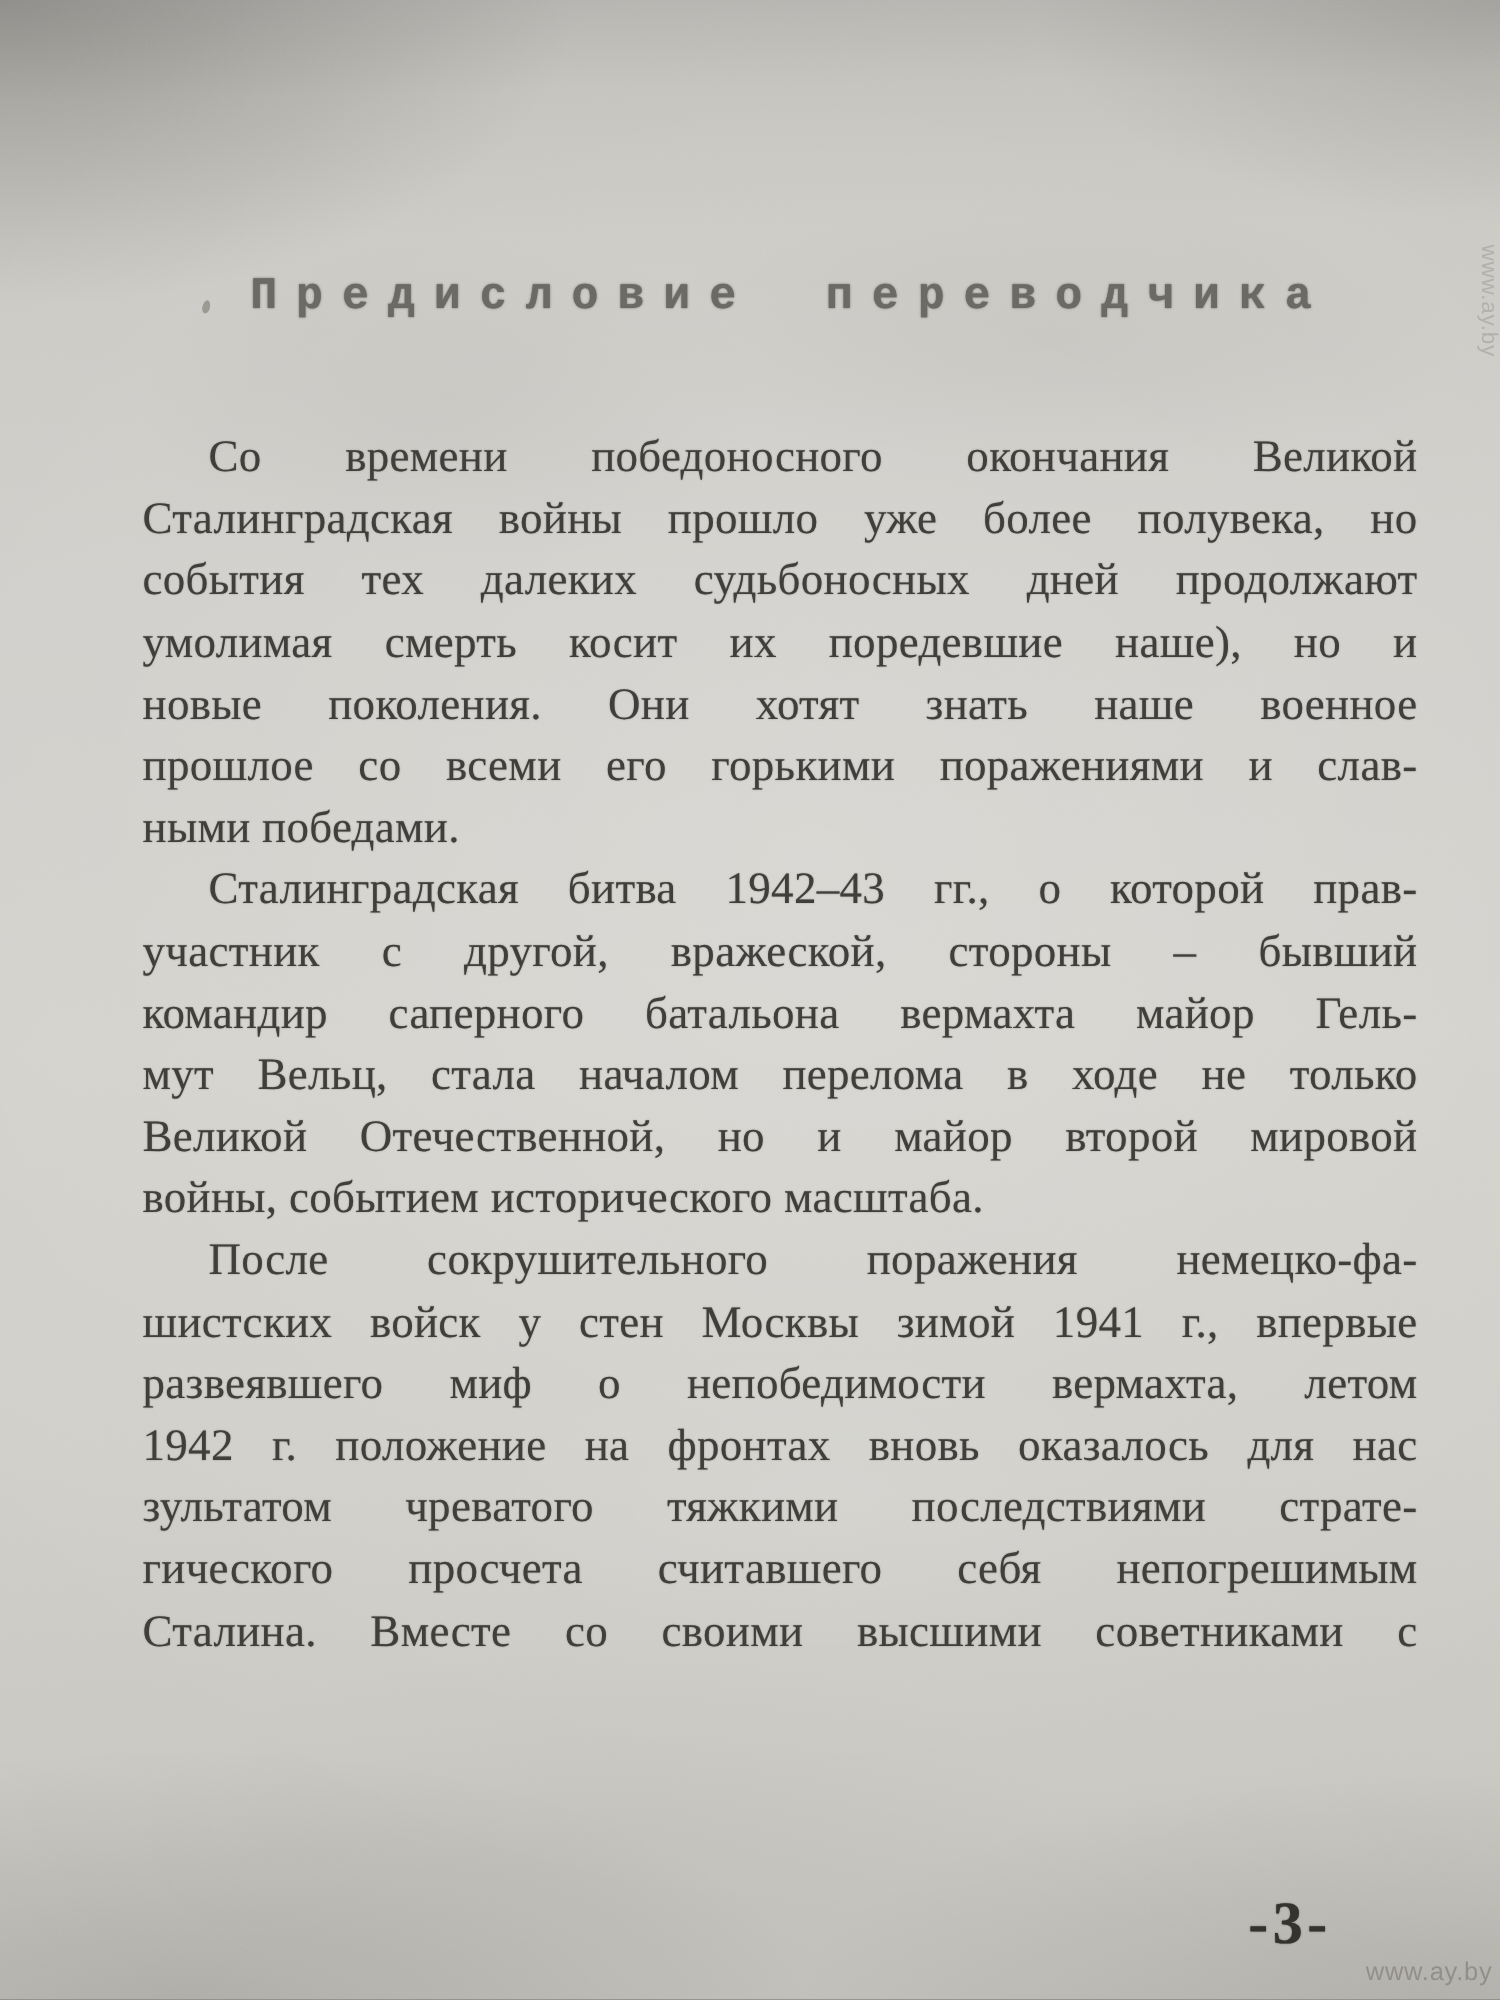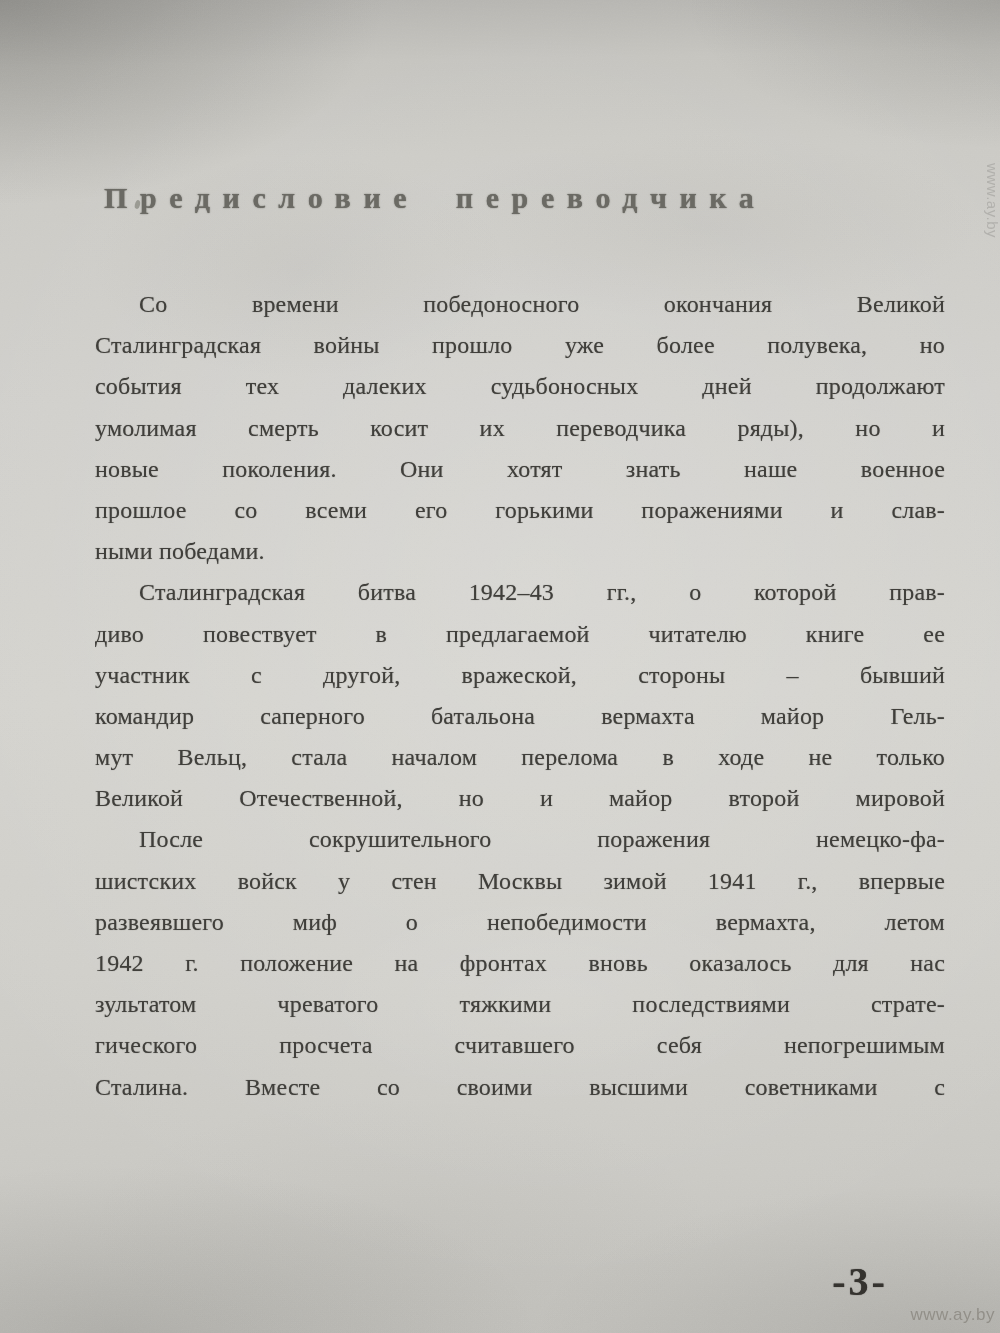--- a/index.html
+++ b/index.html
@@ -17,35 +17,36 @@
       linear-gradient(179deg,#b2b1ad 0%,#c3c2bd 5%,#cac9c4 12%,#cfceca 30%,#d2d1cc 52%,#cfcec9 72%,#c9c8c3 88%,#c0bfba 100%);
   }
   .grain{position:absolute;inset:0;width:100%;height:100%;opacity:.17;mix-blend-mode:soft-light;pointer-events:none;}
   .mottle{position:absolute;inset:0;pointer-events:none;background:
       radial-gradient(30% 12% at 30% 20%, rgba(120,118,112,.07), transparent 70%),
       radial-gradient(40% 10% at 70% 17%, rgba(120,118,112,.08), transparent 70%),
       radial-gradient(35% 12% at 55% 75%, rgba(255,255,255,.07), transparent 70%),
       radial-gradient(45% 14% at 40% 92%, rgba(120,118,112,.06), transparent 70%);}
   .title{
     position:absolute;left:104px;top:178px;width:846px;
-    font-family:Liberation Serif, serif;
+    text-align:center;
+    font-family:Liberation Mono, monospace;
     font-weight:bold;font-size:30px;line-height:40px;
     letter-spacing:.42em;word-spacing:.55em;
     color:#6b6a64;
     text-shadow:0 0 1px rgba(100,99,93,.85), 0 0 2px rgba(100,99,93,.35);
     white-space:nowrap;
   }
   .ink-speck{
     position:absolute;left:135px;top:200px;width:5px;height:9px;
     background:#8a8982;border-radius:60% 60% 60% 60%/70% 70% 50% 50%;
     transform:rotate(14deg);opacity:.75;
   }
   .body-text{
     position:absolute;left:95px;top:284px;width:850px;
-    font-size:24px;line-height:41.2px;
+    font-size:30px;line-height:41.2px;
     color:#403f3b;
     letter-spacing:.2px;
     text-shadow:0 0 1px rgba(64,63,59,.55);
   }
   .line{
     text-align:justify;
     -moz-text-align-last:justify;
     text-align-last:justify;
     height:41.2px;overflow:hidden;white-space:normal;
   }
@@ -85,31 +86,31 @@
   <div class="mottle"></div>
 
   <span class="ink-speck"></span>
 
   <div class="title">Предисловие переводчика</div>
 
   <div class="body-text">
     <div class="line indent">Со времени победоносного окончания Великой</div>
     <div class="line">Сталинградская войны прошло уже более полувека, но</div>
     <div class="line">события тех далеких судьбоносных дней продолжают</div>
-    <div class="line">умолимая смерть косит их переводчика ряды), но и</div>
+    <div class="line">умолимая смерть косит их поредевшие наше), но и</div>
     <div class="line">новые поколения. Они хотят знать наше военное</div>
     <div class="line">прошлое со всеми его горькими поражениями и слав-</div>
     <div class="line end">ными победами.</div>
 
     <div class="line indent">Сталинградская битва 1942–43 гг., о которой прав-</div>
-    <div class="line">диво повествует в предлагаемой читателю книге ее</div>
     <div class="line">участник с другой, вражеской, стороны – бывший</div>
     <div class="line">командир саперного батальона вермахта майор Гель-</div>
     <div class="line">мут Вельц, стала началом перелома в ходе не только</div>
     <div class="line">Великой Отечественной, но и майор второй мировой</div>
+    <div class="line end">войны, событием исторического масштаба.</div>
 
     <div class="line indent">После сокрушительного поражения немецко-фа-</div>
     <div class="line">шистских войск у стен Москвы зимой 1941 г., впервые</div>
     <div class="line">развеявшего миф о непобедимости вермахта, летом</div>
     <div class="line">1942 г. положение на фронтах вновь оказалось для нас</div>
     <div class="line">зультатом чреватого тяжкими последствиями страте-</div>
     <div class="line">гического просчета считавшего себя непогрешимым</div>
     <div class="line">Сталина. Вместе со своими высшими советниками с</div>
   </div>
 

